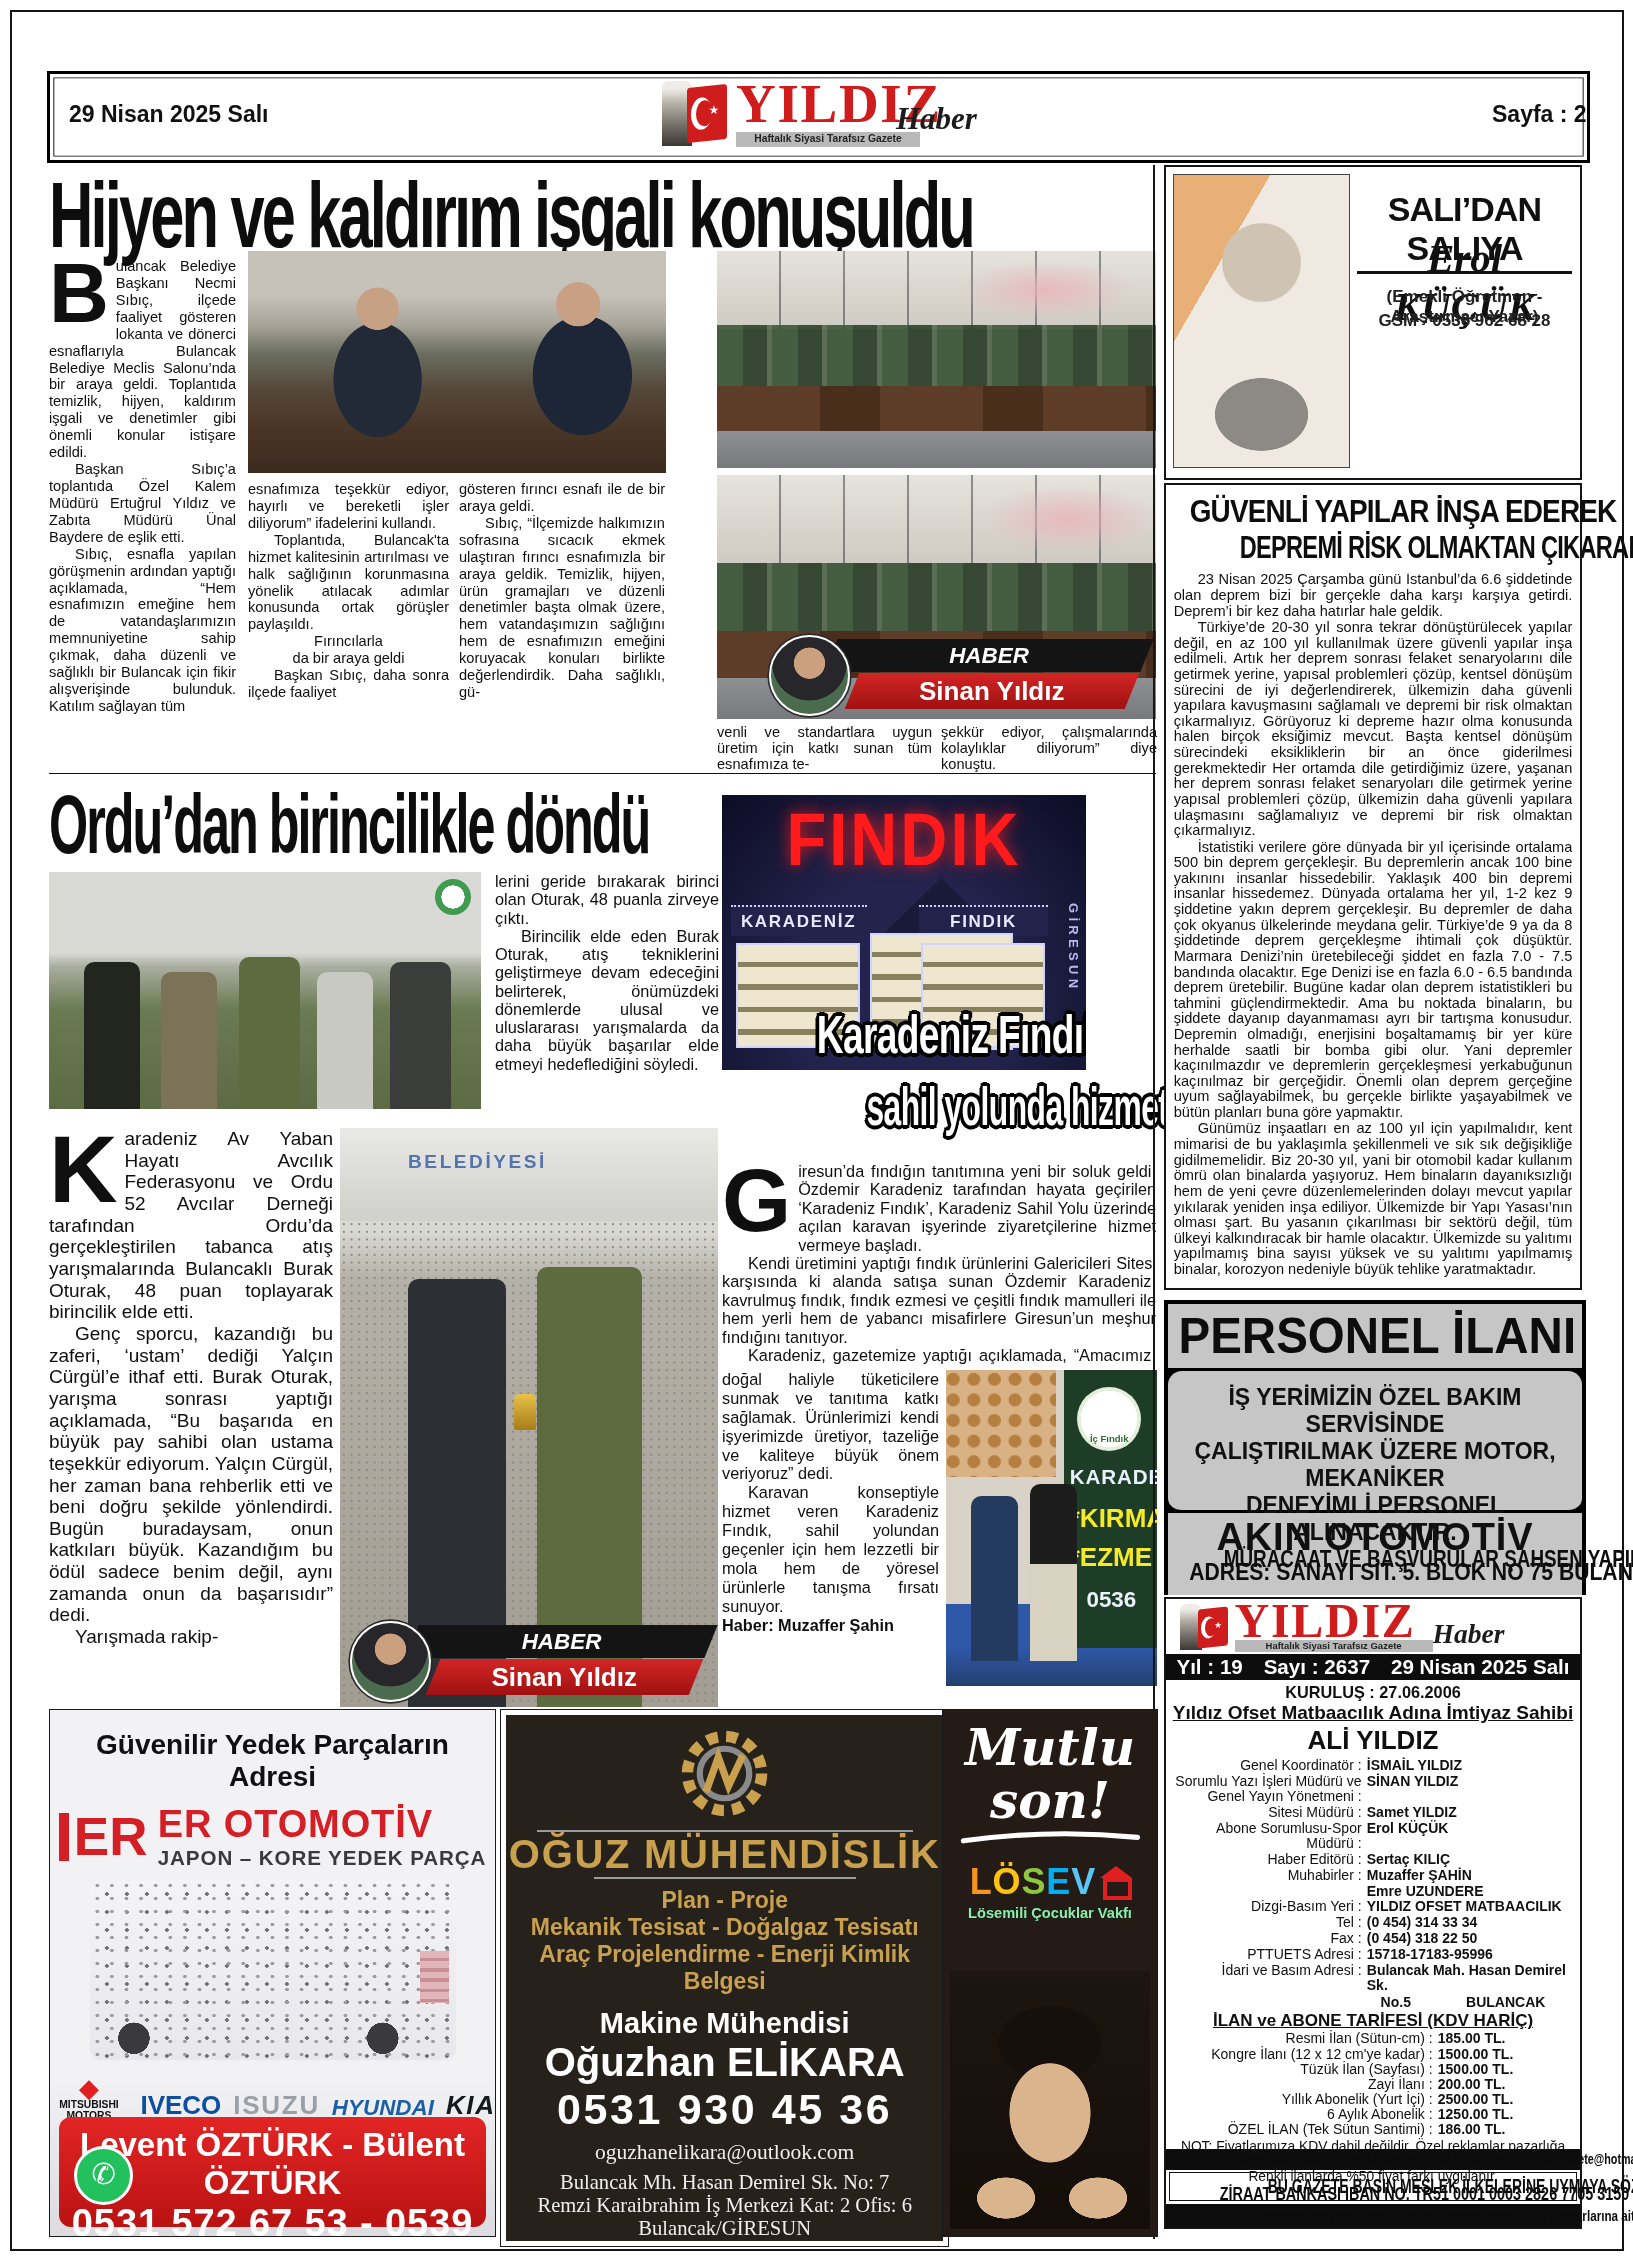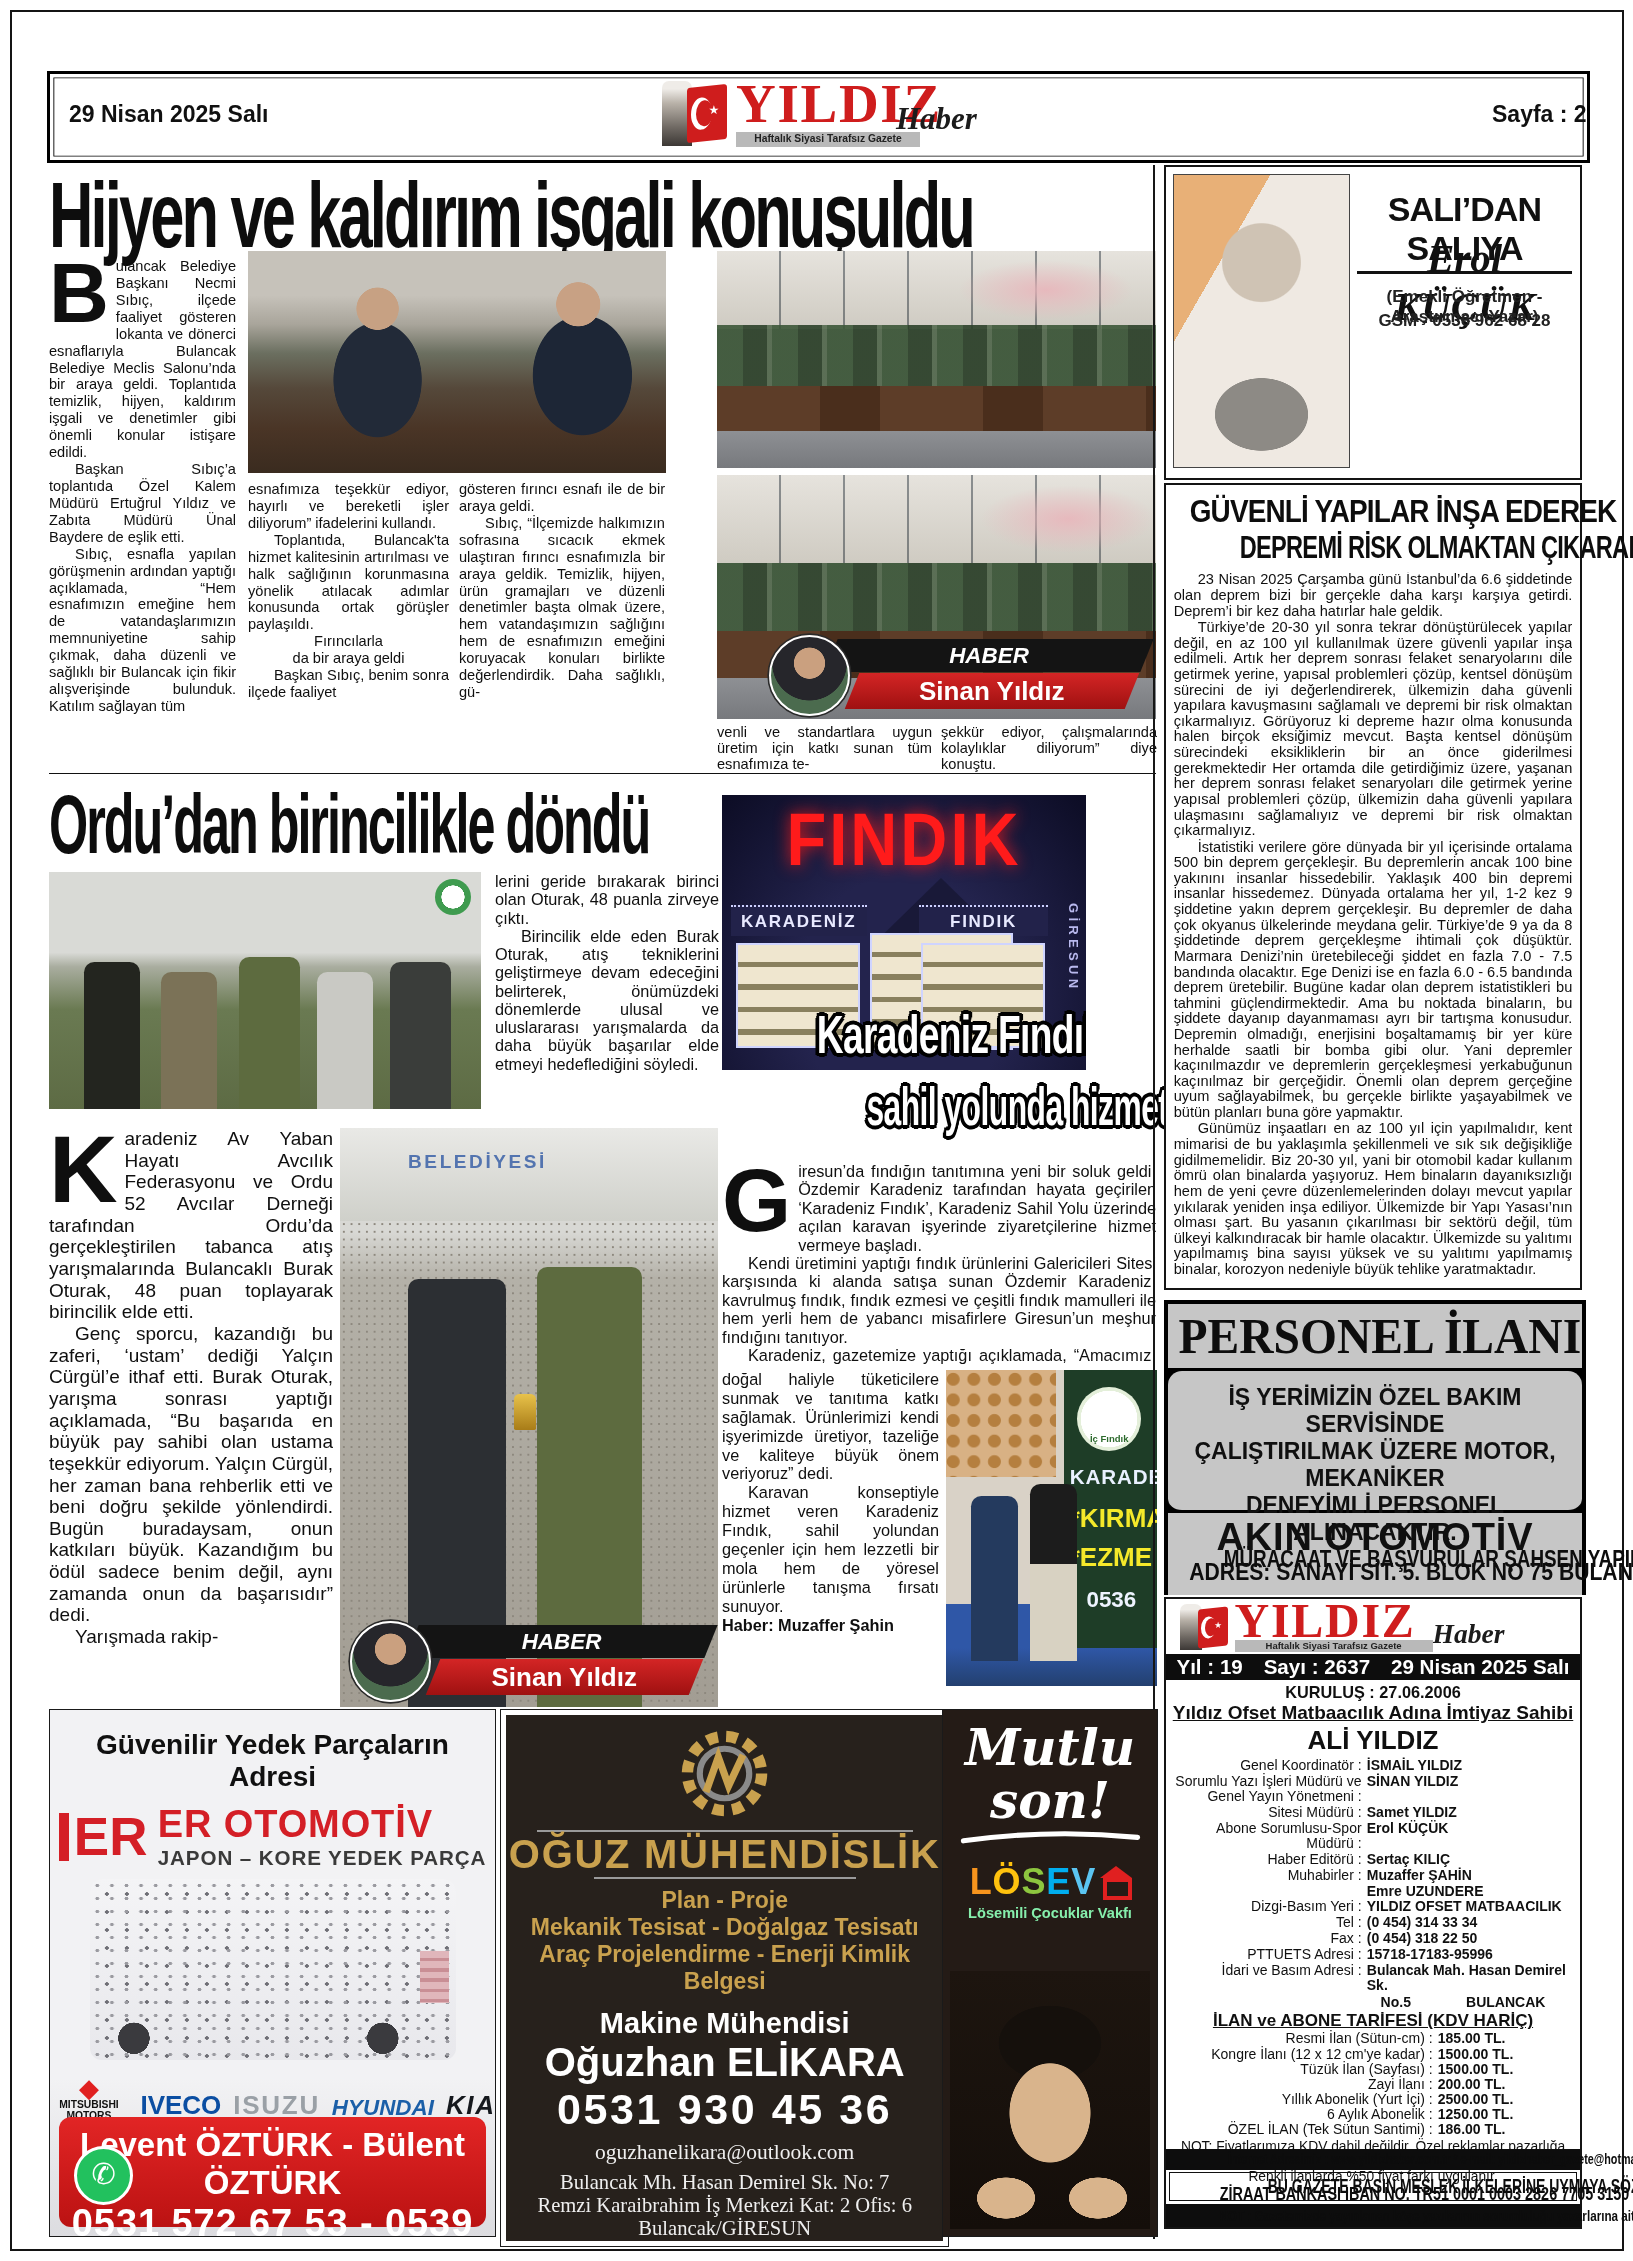--- a/index.html
+++ b/index.html
@@ -129,21 +129,21 @@
     <p>Sıbıç, esnafla yapılan görüşmenin ardından yaptığı açıklamada, “Hem esnafımızın emeğine hem de vatandaşlarımızın memnuniyetine sahip çıkmak, daha düzenli ve sağlıklı bir Bulancak için fikir alışverişinde bulunduk. Katılım sağlayan tüm</p>
   </div>
 
   <div class="abs photo phA" style="left:248px;top:251px;width:418px;height:222px;"></div>
 
   <div class="abs news" style="left:248px;top:481px;width:201px;height:282px;overflow:hidden;">
     <p class="noind">esnafımıza teşekkür ediyor, hayırlı ve bereketli işler diliyorum” ifadelerini kullandı.</p>
     <p>Toplantıda, Bulancak'ta hizmet kalitesinin artırılması ve halk sağlığının korunmasına yönelik atılacak adımlar konusunda ortak görüşler paylaşıldı.</p>
     <p class="sub">Fırıncılarla</p>
     <p class="sub">da bir araya geldi</p>
-    <p>Başkan Sıbıç, benim sonra ilçede faaliyet</p>
+    <p>Başkan Sıbıç, daha sonra ilçede faaliyet</p>
   </div>
 
   <div class="abs news" style="left:459px;top:481px;width:206px;height:282px;overflow:hidden;">
     <p class="noind">gösteren fırıncı esnafı ile de bir araya geldi.</p>
     <p>Sıbıç, “İlçemizde halkımızın sofrasına sıcacık ekmek ulaştıran fırıncı esnafımızla bir araya geldik. Temizlik, hijyen, ürün gramajları ve düzenli denetimler başta olmak üzere, hem vatandaşımızın sağlığını hem de esnafımızın emeğini koruyacak konuları birlikte değerlendirdik. Daha sağlıklı, gü-</p>
   </div>
 
   <div class="abs photo" style="left:717px;top:251px;width:439px;height:217px;">
     <div class="abs bandWins"></div>
     <div class="abs bandPink"></div>
@@ -285,21 +285,21 @@
     </div>
     <div class="colText" style="margin:6.9px 7.7px 0 7.7px;height:714px;overflow:hidden;">
       <p>23 Nisan 2025 Çarşamba günü İstanbul’da 6.6 şiddetinde olan deprem bizi bir gerçekle daha karşı karşıya getirdi. Deprem’i bir kez daha hatırlar hale geldik.</p>
       <p>Türkiye’de 20-30 yıl sonra tekrar dönüştürülecek yapılar değil, en az 100 yıl kullanılmak üzere güvenli yapılar inşa edilmeli. Artık her deprem sonrası felaket senaryolarını dile getirmek yerine, yapısal problemleri çözüp, kentsel dönüşüm sürecini de iyi değerlendirerek, ülkemizin daha güvenli yapılara kavuşmasını sağlamalı ve depremi bir risk olmaktan çıkarmalıyız. Görüyoruz ki depreme hazır olma konusunda halen birçok eksiğimiz mevcut. Başta kentsel dönüşüm sürecindeki eksikliklerin bir an önce giderilmesi gerekmektedir Her ortamda dile getirdiğimiz üzere, yaşanan her deprem sonrası felaket senaryoları dile getirmek yerine yapısal problemleri çözüp, ülkemizin daha güvenli yapılara ulaşmasını sağlamalıyız ve depremi bir risk olmaktan çıkarmalıyız.</p>
       <p>İstatistiki verilere göre dünyada bir yıl içerisinde ortalama 500 bin deprem gerçekleşir. Bu depremlerin ancak 100 bine yakınını insanlar hissedebilir. Yaklaşık 400 bin depremi insanlar hissedemez. Dünyada ortalama her yıl, 1-2 kez 9 şiddetine yakın deprem gerçekleşir. Bu depremler de daha çok okyanus ülkelerinde meydana gelir. Türkiye’de 9 ya da 8 şiddetinde deprem gerçekleşme ihtimali çok düşüktür. Marmara Denizi’nin üretebileceği şiddet en fazla 7.0 - 7.5 bandında olacaktır. Ege Denizi ise en fazla 6.0 - 6.5 bandında deprem üretebilir. Bugüne kadar olan deprem istatistikleri bu tahmini güçlendirmektedir. Ama bu noktada binaların, bu şiddete dayanıp dayanmaması ayrı bir tartışma konusudur. Depremin olmadığı, enerjisini boşaltamamış bir yer küre herhalde saatli bir bomba gibi olur. Yani depremler kaçınılmazdır ve depremlerin gerçekleşmesi yerkabuğunun kaçınılmaz bir gerçeğidir. Önemli olan deprem gerçeğine uyum sağlayabilmek, bu gerçekle birlikte yaşayabilmek ve bütün planları buna göre yapmaktır.</p>
       <p>Günümüz inşaatları en az 100 yıl için yapılmalıdır, kent mimarisi de bu yaklaşımla şekillenmeli ve sık sık değişikliğe gidilmemelidir. Biz 20-30 yıl, yani bir otomobil kadar kullanım ömrü olan binalarda yaşıyoruz. Hem binaların dayanıksızlığı hem de yeni çevre düzenlemelerinden dolayı mevcut yapılar yıkılarak yeniden inşa ediliyor. Ülkemizde bir Yapı Yasası’nın olması şart. Bu yasanın çıkarılması bir sektörü değil, tüm ülkeyi kalkındıracak bir hamle olacaktır. Ülkemizde su yalıtımı yapılmamış bina sayısı yüksek ve su yalıtımı yapılmamış binalar, korozyon nedeniyle büyük tehlike yaratmaktadır.</p>
     </div>
   </div>
 
   <div class="abs" style="left:1164px;top:1300px;width:414px;height:287px;border:4.3px solid #000;background:#000;">
-    <div class="gray" style="height:64px;text-align:center;border-bottom:3.4px solid #000;font-family:Liberation Serif, serif;">
+    <div class="gray" style="height:64px;text-align:center;border-bottom:3.4px solid #000;">
       <span class="hl" style="font-size:50px;transform:scaleX(.95);line-height:64px;font-weight:900;">PERSONEL İLANI</span>
     </div>
     <div class="gray" style="height:126px;border-bottom:3.4px solid #000;padding-top:13px;text-align:center;border-radius:14px;">
       <div class="pline" style="font-size:23px;">İŞ YERİMİZİN ÖZEL BAKIM SERVİSİNDE</div>
       <div class="pline" style="font-size:23px;">ÇALIŞTIRILMAK ÜZERE MOTOR, MEKANİKER</div>
       <div class="pline" style="font-size:23px;">DENEYİMLİ PERSONEL ALINACAKTIR.</div>
       <div><span class="hl" style="font-size:23px;transform:scaleX(.82);font-weight:800;">MÜRACAAT VE BAŞVURULAR ŞAHSEN YAPILACAKTIR.</span></div>
     </div>
     <div class="gray" style="height:79px;text-align:center;padding-top:3.4px;">
       <div class="pline" style="font-size:38px;font-weight:900;letter-spacing:0.9px;">AKIN OTOMOTİV</div>

